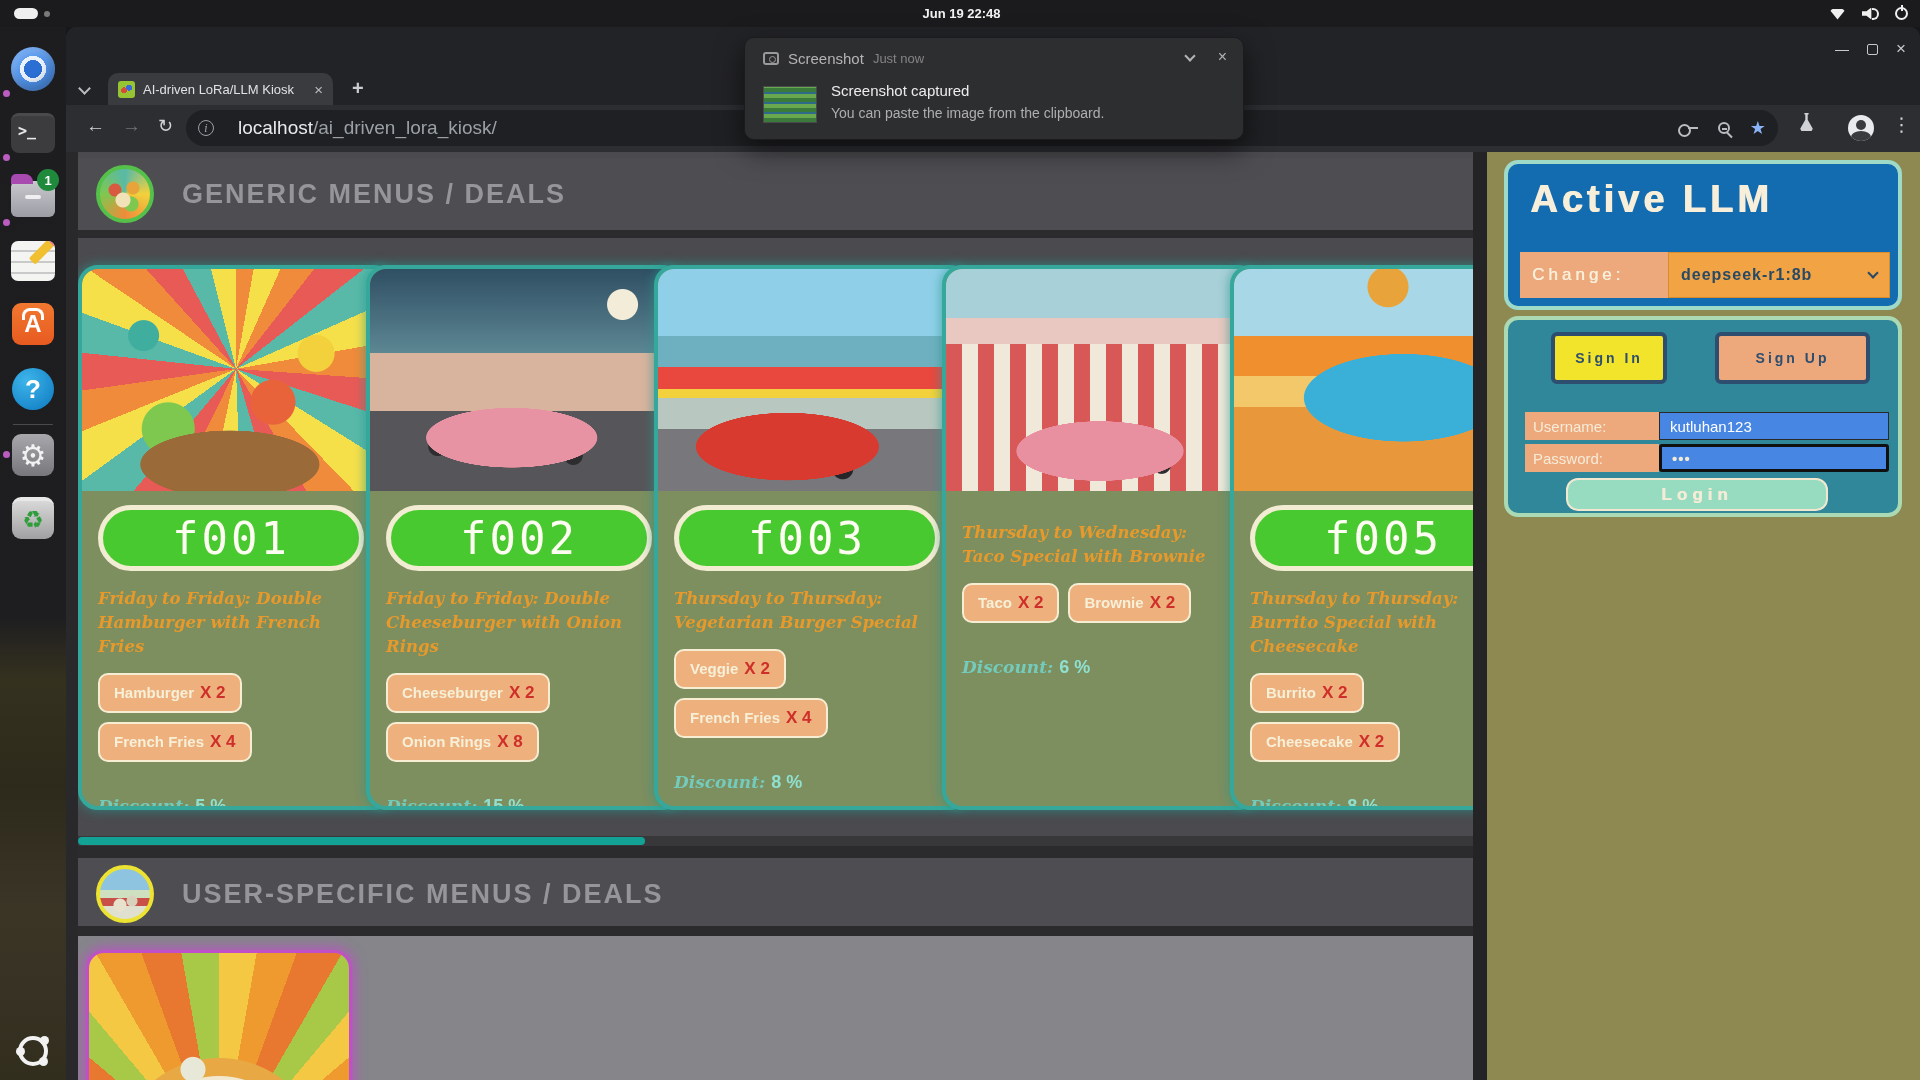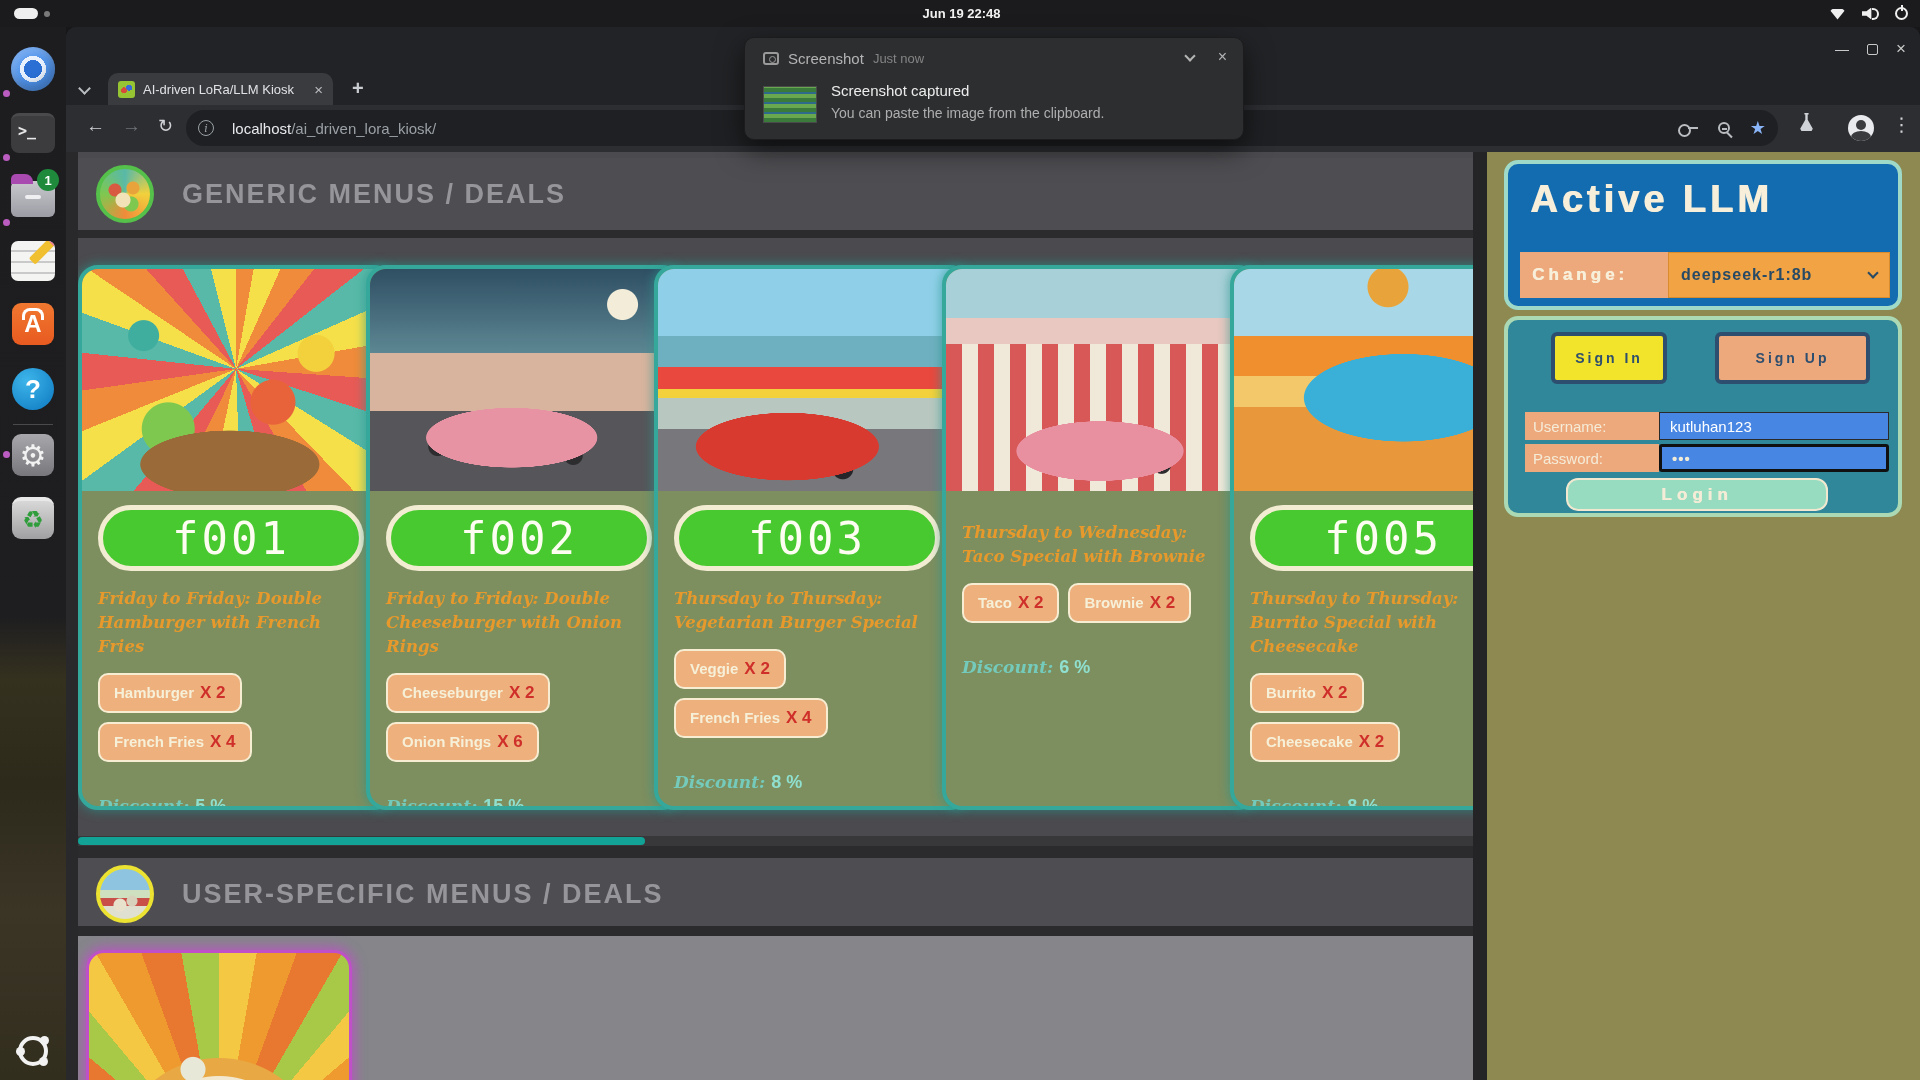--- a/index.html
+++ b/index.html
@@ -54,21 +54,21 @@
     radial-gradient(circle at 65% 40%,#3a6ad8 0 3px,transparent 3px),
     #96c432}
   .tabtitle{color:#dfe1e5;font-size:13px;white-space:nowrap;overflow:hidden;max-width:155px}
   .tabclose{margin-left:auto;color:#b9bcc0;font-size:15px}
   .newtab{position:absolute;left:286px;top:50px;color:#c9ccd0;font-size:20px;font-weight:bold}
   .toolbar{position:absolute;left:0;top:78px;width:100%;height:47px;background:#2d2e32}
   .navbtn{position:absolute;top:88px;color:#cfd2d6;font-size:19px}
   .navbtn.dim{color:#6f7378}
   .omnibox{position:absolute;left:120px;top:83px;width:1592px;height:36px;border-radius:18px;background:#1f2023;display:flex;align-items:center;padding:0 12px;color:#9aa0a6}
   .info-ic{width:16px;height:16px;border:1.5px solid #9aa0a6;border-radius:50%;font-size:11px;display:flex;align-items:center;justify-content:center;font-style:italic;font-family:"DejaVu Serif",serif}
-  .url{margin-left:18px;font-size:15px;color:#9aa0a6}
+  .url{margin-left:24px;font-size:19px;color:#9aa0a6}
   .url b{color:#e8eaed;font-weight:normal}
   .omni-right{margin-left:auto;display:flex;align-items:center;gap:20px}
   .key-ic{width:20px;height:9px;position:relative}
   .key-ic:before{content:"";position:absolute;left:0;top:0;width:9px;height:9px;border:2px solid #b9bcc0;border-radius:50%}
   .key-ic:after{content:"";position:absolute;left:10px;top:3px;width:10px;height:2.5px;background:#b9bcc0;box-shadow:6px 2.5px 0 -1px #b9bcc0,2px 2.5px 0 -1px #b9bcc0}
   .mag-ic{width:12px;height:12px;border:2px solid #b9bcc0;border-radius:50%;position:relative}
   .mag-ic:before{content:"";position:absolute;left:2px;top:4px;width:5px;height:1.5px;background:#b9bcc0}
   .mag-ic:after{content:"";position:absolute;right:-5px;bottom:-4px;width:7px;height:2px;background:#b9bcc0;transform:rotate(45deg)}
   .star{color:#8ab4f8;font-size:18px}
   .flask{width:15px;height:18px;background:#cfd2d6;clip-path:polygon(36% 0,64% 0,64% 8%,58% 8%,58% 38%,92% 88%,84% 100%,16% 100%,8% 88%,42% 38%,42% 8%,36% 8%)}
@@ -159,21 +159,21 @@
     background:
     radial-gradient(circle at 62% 78%,#d84848 0 10px,transparent 11px),
     radial-gradient(circle at 40% 60%,#e8e8d8 0 12px,transparent 13px),
     radial-gradient(circle at 50% 108%,#f2e8d0 0 86px,#e8a843 87px 104px,transparent 105px),
     repeating-conic-gradient(from 160deg at 50% 110%,#f5c843 0 10deg,#ef9a2e 10deg 20deg,#e87830 20deg 30deg,#a8c848 30deg 40deg)}
 
   
   .llmbox{position:absolute;left:17px;top:8px;width:398px;height:150px;background:#136bb0;border:4px solid #9fd9c8;border-radius:14px}
   .llmtitle{margin:14px 0 0 22px;font-size:38px;font-weight:bold;letter-spacing:4px;color:#f7efd9;text-shadow:1px 0 0 #f7efd9}
   .changerow{position:absolute;left:12px;top:88px;width:370px;height:46px;background:#eda87c;display:flex;align-items:center}
-  .changelabel{margin-left:12px;font-size:17px;font-weight:bold;letter-spacing:4px;color:#f7efd9;text-shadow:.5px 0 0 #f7efd9}
+  .changelabel{margin-left:12px;font-size:17px;font-weight:normal;letter-spacing:4px;color:#f7efd9;text-shadow:.5px 0 0 #f7efd9}
   .modelselect{position:absolute;left:148px;top:0;width:222px;height:46px;background:#f2a343;display:flex;align-items:center;padding:0 12px;border:1px solid #d88c2e}
   .modeltext{font-size:16px;font-weight:bold;letter-spacing:1px;color:#274a66}
   .selchev{margin-left:auto;width:8px;height:8px;border-right:2.5px solid #274a66;border-bottom:2.5px solid #274a66;transform:rotate(45deg);margin-top:-4px}
 
   .authbox{position:absolute;left:17px;top:164px;width:398px;height:201px;background:#2f8799;border:4px solid #abd9b4;border-radius:14px}
   .authbtn{position:absolute;top:12px;height:52px;border:4px solid #2d4e6e;border-radius:6px;display:flex;align-items:center;justify-content:center;
     font-size:14px;font-weight:bold;letter-spacing:3px;color:#2d4e6e}
   .signin{left:43px;width:116px;background:#f2e32b}
   .signup{left:207px;width:155px;background:#eda87c}
   .formrow{position:absolute;left:17px;width:364px;height:28px;display:flex}
@@ -362,21 +362,21 @@
               <span>f002</span>
             </div>
           <div class="cdesc">Friday to Friday: Double Cheeseburger with Onion Rings</div>
           <div class="ctags">
             <div class="tag">
                 <span class="tl">Cheeseburger</span>
                 <span class="tq">X 2</span>
               </div>
             <div class="tag">
                 <span class="tl">Onion Rings</span>
-                <span class="tq">X 6</span>
+                <span class="tq">X 8</span>
               </div>
           </div>
           <div class="cdisc"><span class="dl">Discount:</span> <span class="dv">15 %</span></div>
 
         </div>
         <div class="cscroll"></div>
       </div>
 
       <div class="card c2" style="left:576px">
         <div class="cart art3"></div>

